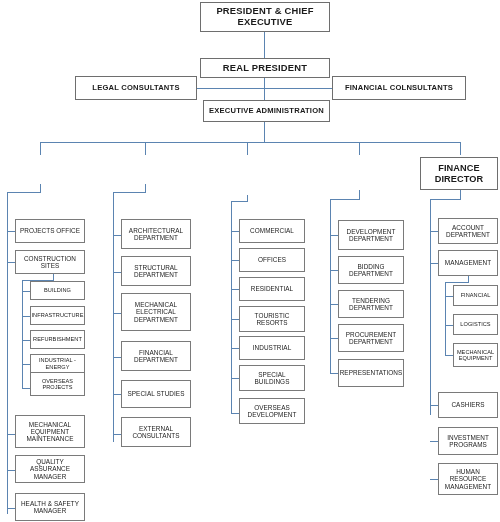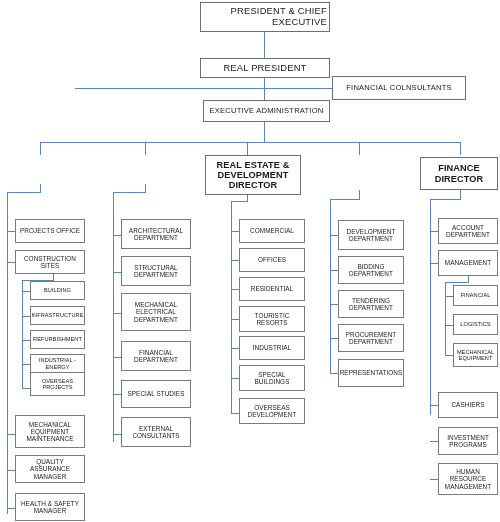--- a/index.html
+++ b/index.html
@@ -26,23 +26,22 @@
     color: #1a1a1a;
     line-height: 1.12;
     z-index: 3;
   }
   .box span { display: block; padding: 0 2px; }
 
   
   .tier-exec {
     border: 1px solid #6e6e6e;
     font-size: 9.4px;
-    font-weight: normal;
+    font-weight: bold;
     letter-spacing: .2px;
-    text-align: right;
   }
   .tier-exec.small { font-size: 7.6px; }
 
   
   .tier-dir {
     border: 1px solid #6e6e6e;
     font-size: 9.2px;
     font-weight: bold;
     letter-spacing: .1px;
   }
@@ -78,20 +77,23 @@
 
   <div class="ln v" style="left:264px; top:32px; height:26px;"></div>
 
   <div class="box tier-exec" style="left:200px; top:58px; width:130px; height:20px;">
     <span>REAL PRESIDENT</span>
   </div>
 
   <div class="ln v" style="left:264px; top:78px; height:26px;"></div>
   <div class="ln h" style="left:75px; top:88px; width:352px;"></div>
 
+  <div class="box tier-exec small" style="left:75px; top:76px; width:122px; height:24px;">
+    <span>LEGAL CONSULTANTS</span>
+  </div>
 
   <div class="box tier-exec small" style="left:332px; top:76px; width:134px; height:24px;">
     <span>FINANCIAL COLNSULTANTS</span>
   </div>
 
   <div class="box tier-exec small" style="left:203px; top:100px; width:127px; height:22px;">
     <span>EXECUTIVE ADMINISTRATION</span>
   </div>
 
   <div class="ln v" style="left:264px; top:122px; height:21px;"></div>
@@ -190,23 +192,20 @@
   <div class="ln h" style="left:113px; top:394px; width:8px;"></div>
   <div class="box tier-l1" style="left:121px; top:380px; width:70px; height:28px;">
     <span>SPECIAL STUDIES</span>
   </div>
 
   <div class="ln h" style="left:113px; top:434px; width:8px;"></div>
   <div class="box tier-l1" style="left:121px; top:417px; width:70px; height:30px;">
     <span>EXTERNAL CONSULTANTS</span>
   </div>
 
-  <div class="box tier-dir" style="left:205px; top:155px; width:96px; height:40px;">
-    <span>REAL ESTATE &amp; DEVELOPMENT DIRECTOR</span>
-  </div>
   <div class="ln v" style="left:247px; top:195px; height:6px;"></div>
   <div class="ln h" style="left:231px; top:201px; width:17px;"></div>
   <div class="ln v" style="left:231px; top:201px; height:212px;"></div>
 
   <div class="ln h" style="left:231px; top:231px; width:8px;"></div>
   <div class="box tier-l1" style="left:239px; top:219px; width:66px; height:24px;">
     <span>COMMERCIAL</span>
   </div>
 
   <div class="ln h" style="left:231px; top:260px; width:8px;"></div>

